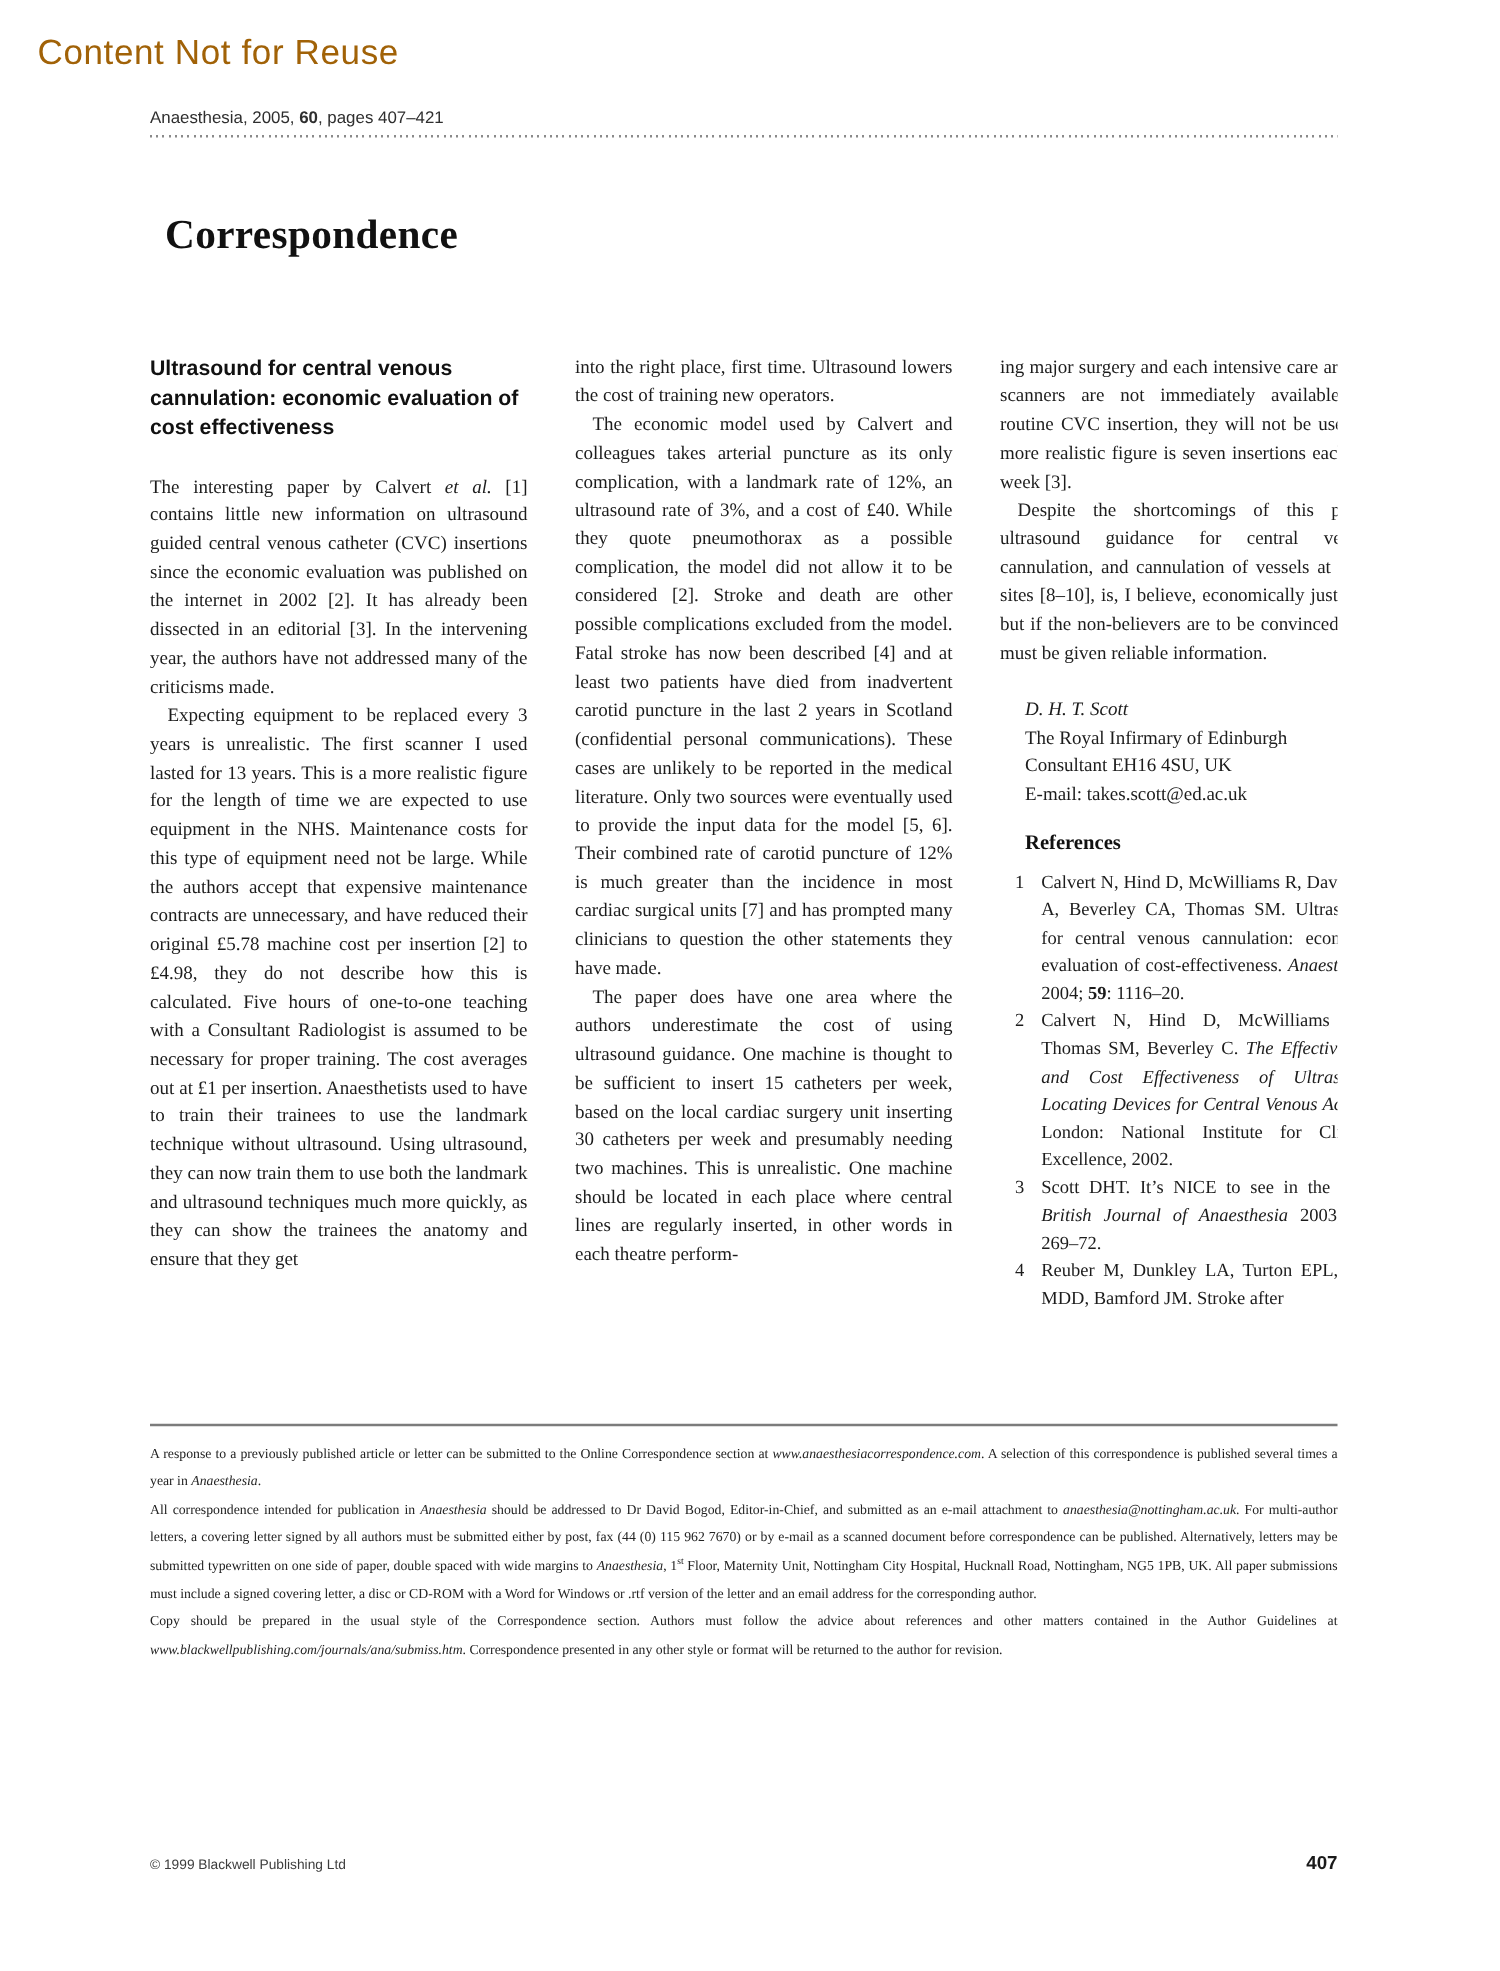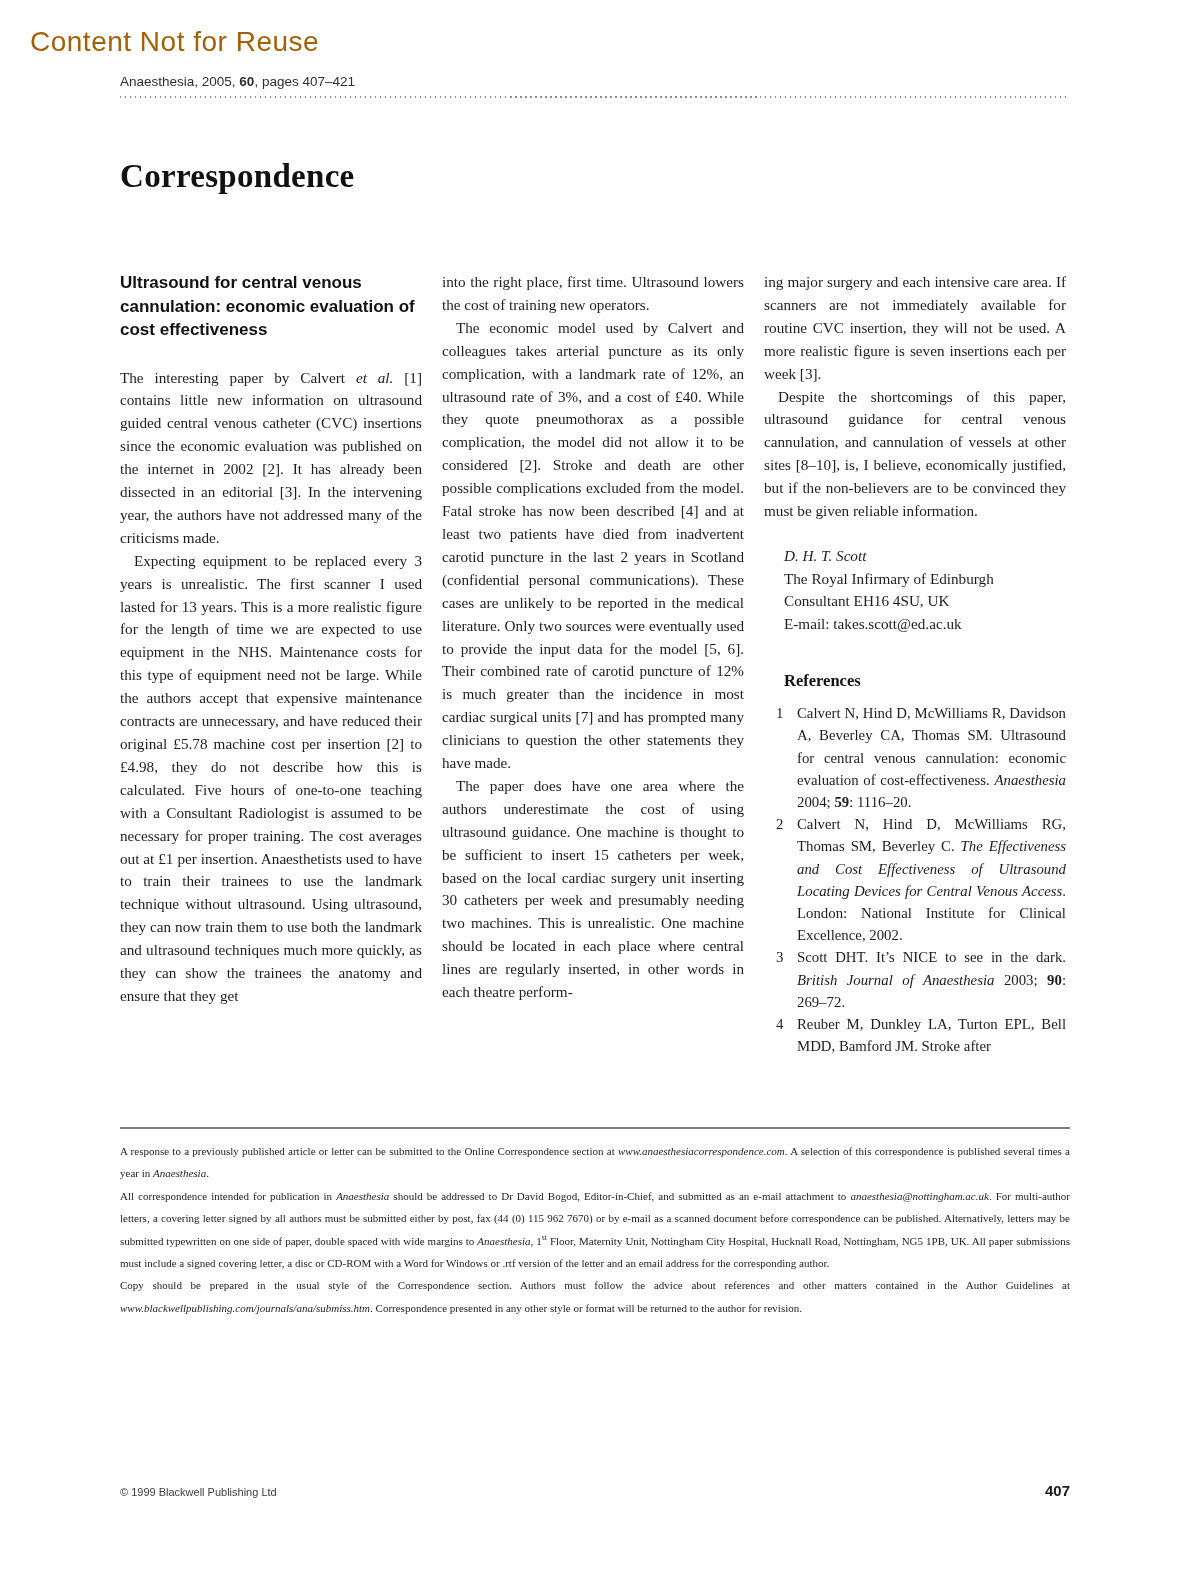--- a/index.html
+++ b/index.html
@@ -6,47 +6,47 @@
   body{
     width:1200px;height:1577px;background:#ffffff;position:relative;
     font-family:"Liberation Serif", serif;color:#1c1c1c;
     -webkit-font-smoothing:antialiased;
   }
   .watermark{
     position:absolute;left:30px;top:26px;
     font-family:"Liberation Sans", sans-serif;
     font-size:28px;color:#a16207;letter-spacing:0.5px;
   }
-  .content{position:absolute;left:120px;top:74px;width:950px;}
+  .content{position:absolute;left:120px;top:86px;width:950px;}
   .journal-line{
     font-family:"Liberation Sans", sans-serif;
     font-size:13.5px;color:#2e2e2e;
   }
   .dotted-rule{
     margin-top:7px;height:2px;
     background:repeating-linear-gradient(to right,#8a8a8a 0 1.5px,transparent 1.5px 5px);
   }
   .page-title{
-    margin:60px 0 0 0;font-size:33px;font-weight:bold;color:#111;
+    margin:60px 0 0 12px;font-size:33px;font-weight:bold;color:#111;
     font-family:"Liberation Serif", serif;letter-spacing:0.3px;
   }
-  .columns{display:flex;gap:20px;margin-top:76px;height:856px;overflow:hidden;}
+  .columns{display:flex;gap:38px;margin-top:76px;height:856px;overflow:hidden;}
   .col{width:302px;flex:0 0 302px;text-align:justify;font-size:15.2px;line-height:22.9px;}
   .letter-heading{
     font-family:"Liberation Sans", sans-serif;font-weight:bold;
     font-size:17px;line-height:23.5px;text-align:left;color:#111;
     margin:0 0 25px 0;
   }
   p.body{margin:0;}
   p.indent{text-indent:14px;}
   .signature{margin:22px 0 0 20px;text-align:left;line-height:22.6px;font-size:15.2px;}
   .sig-name{font-style:italic;}
   .refs-heading{
     font-size:16.5px;font-weight:bold;color:#111;
-    margin:35px 0 9px 20px;text-align:left;
+    margin:16px 0 9px 20px;text-align:left;
   }
   ul.refs{list-style:none;margin:0;padding:0 0 0 12px;font-size:14.8px;line-height:22.2px;}
   ul.refs li{position:relative;padding-left:21px;text-align:justify;}
   .ref-num{position:absolute;left:0;top:0;}
   .footer-rule{height:2px;background:#7c7c7c;}
   .footer{margin-top:11px;font-size:11px;line-height:22.4px;text-align:justify;color:#222;}
   .footer p{margin:0;}
   .footline{
     position:absolute;left:120px;top:1482px;width:950px;
     display:flex;justify-content:space-between;align-items:baseline;

